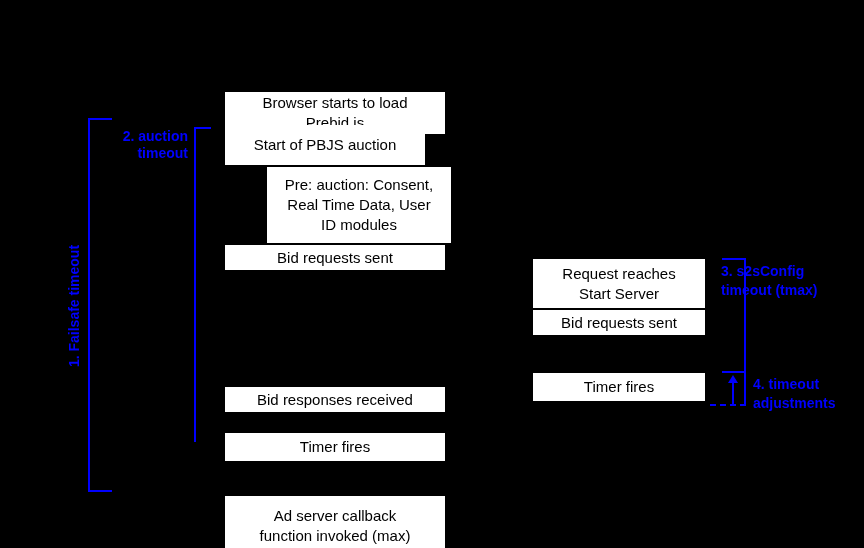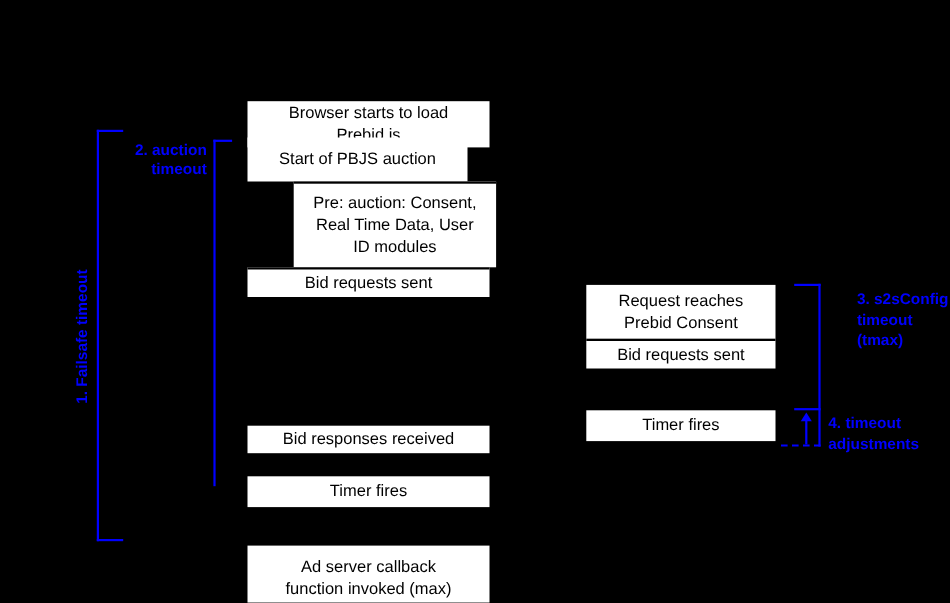--- a/index.html
+++ b/index.html
@@ -68,40 +68,40 @@
   <div class="box cell-sep" style="left:225px; top:243px; width:220px; height:27px;">Bid requests sent</div>
 
   <div class="box" style="left:225px; top:387px; width:220px; height:25px;">Bid responses received</div>
 
   <div class="box" style="left:225px; top:433px; width:220px; height:28px;">Timer fires</div>
 
   <div class="box" style="left:225px; top:496px; width:220px; height:60px;">Ad server callback
 function invoked (max)</div>
 
   <div class="box" style="left:533px; top:259px; width:172px; height:49px;">Request reaches
-Prebid Consent</div>
+Start Server</div>
 
   <div class="box cell-sep" style="left:533px; top:308px; width:172px; height:27px;">Bid requests sent</div>
 
   <div class="box" style="left:533px; top:373px; width:172px; height:28px;">Timer fires</div>
 
   <div class="blue-line" style="left:88px; top:118px; width:2px; height:374px;"></div>
   <div class="blue-line" style="left:88px; top:118px; width:24px; height:2px;"></div>
   <div class="blue-line" style="left:88px; top:490px; width:24px; height:2px;"></div>
   <div class="blue-label rot" style="left:4px; top:298px; width:140px; height:16px; line-height:16px;">1. Failsafe timeout</div>
 
   <div class="blue-line" style="left:194px; top:127px; width:2px; height:315px;"></div>
   <div class="blue-line" style="left:194px; top:127px; width:17px; height:2px;"></div>
   <div class="blue-label" style="left:98px; top:128px; width:90px; text-align:right; line-height:17px;">2. auction
 timeout</div>
 
   <div class="blue-line" style="left:744px; top:258px; width:2px; height:148px;"></div>
   <div class="blue-line" style="left:722px; top:258px; width:24px; height:2px;"></div>
   <div class="blue-line" style="left:722px; top:371px; width:24px; height:2px;"></div>
-  <div class="blue-label" style="left:779px; top:262px; line-height:19px;">3. s2sConfig
+  <div class="blue-label" style="left:721px; top:262px; line-height:19px;">3. s2sConfig
 timeout (tmax)</div>
 
   <div class="blue-dashed" style="left:710px; top:404px; width:36px;"></div>
   <div class="blue-line" style="left:732px; top:381px; width:2px; height:23px;"></div>
   <div class="arrow-head" style="left:728px; top:375px;"></div>
   <div class="blue-label" style="left:753px; top:375px; line-height:19px;">4. timeout
 adjustments</div>
 
 </div>
 

